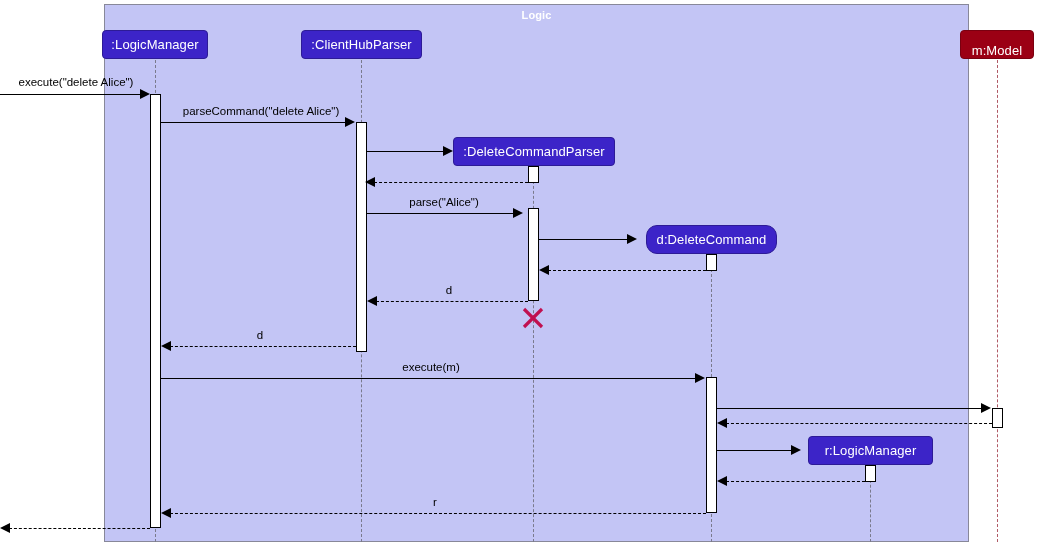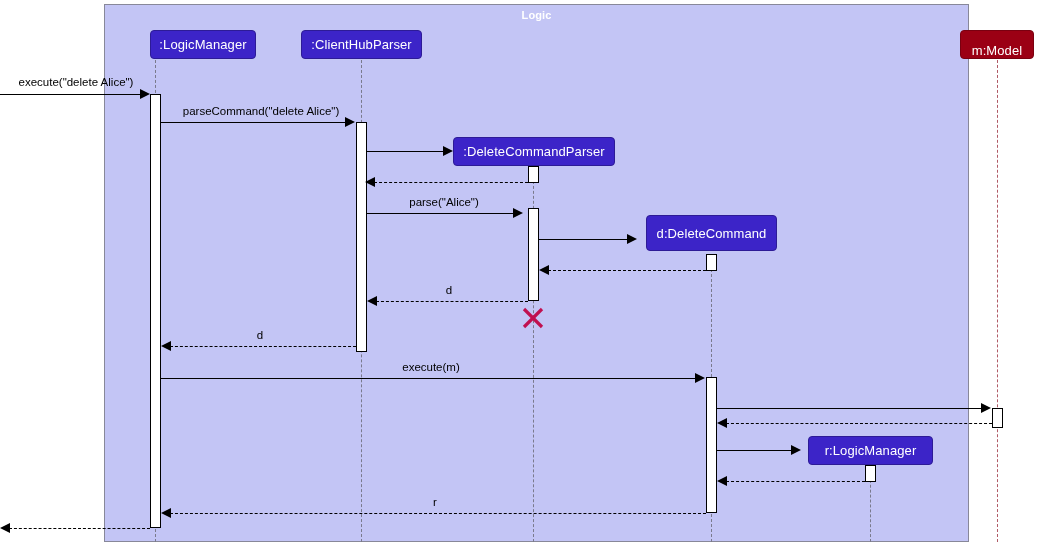--- a/index.html
+++ b/index.html
@@ -119,33 +119,33 @@
   </div>
 
 
   <div class="lifeline" style="left:155px; top:60px; height:482px;"></div>
   <div class="lifeline" style="left:361px; top:60px; height:482px;"></div>
   <div class="lifeline" style="left:533px; top:166px; height:376px;"></div>
   <div class="lifeline" style="left:711px; top:254px; height:288px;"></div>
   <div class="lifeline" style="left:870px; top:465px; height:77px;"></div>
   <div class="lifeline model-line" style="left:997px; top:60px; height:482px;"></div>
 
-  <div class="participant logic-box" style="left:102px; top:30px; width:106px; height:29px;margin-left:48px;">
+  <div class="participant logic-box" style="left:102px; top:30px; width:106px; height:29px;">
     <span>:LogicManager</span>
   </div>
 
   <div class="participant logic-box" style="left:453px; top:137px; width:162px; height:29px;">
     <span>:DeleteCommandParser</span>
   </div>
 
   <div class="participant logic-box" style="left:301px; top:30px; width:121px; height:29px;">
     <span>:ClientHubParser</span>
   </div>
 
-  <div class="participant logic-box" style="left:646px; top:215px; width:131px; height:36px;">
+  <div class="participant logic-box" style="left:646px; top:225px; width:131px; height:29px;border-radius:11px;">
     <span>d:DeleteCommand</span>
   </div>
 
   <div class="participant logic-box" style="left:808px; top:436px; width:125px; height:29px;">
     <span>r:LogicManager</span>
   </div>
 
   <div class="participant model-box" style="left:960px; top:30px; width:74px; height:29px;align-items:flex-end;">
     <span>m:Model</span>
   </div>

